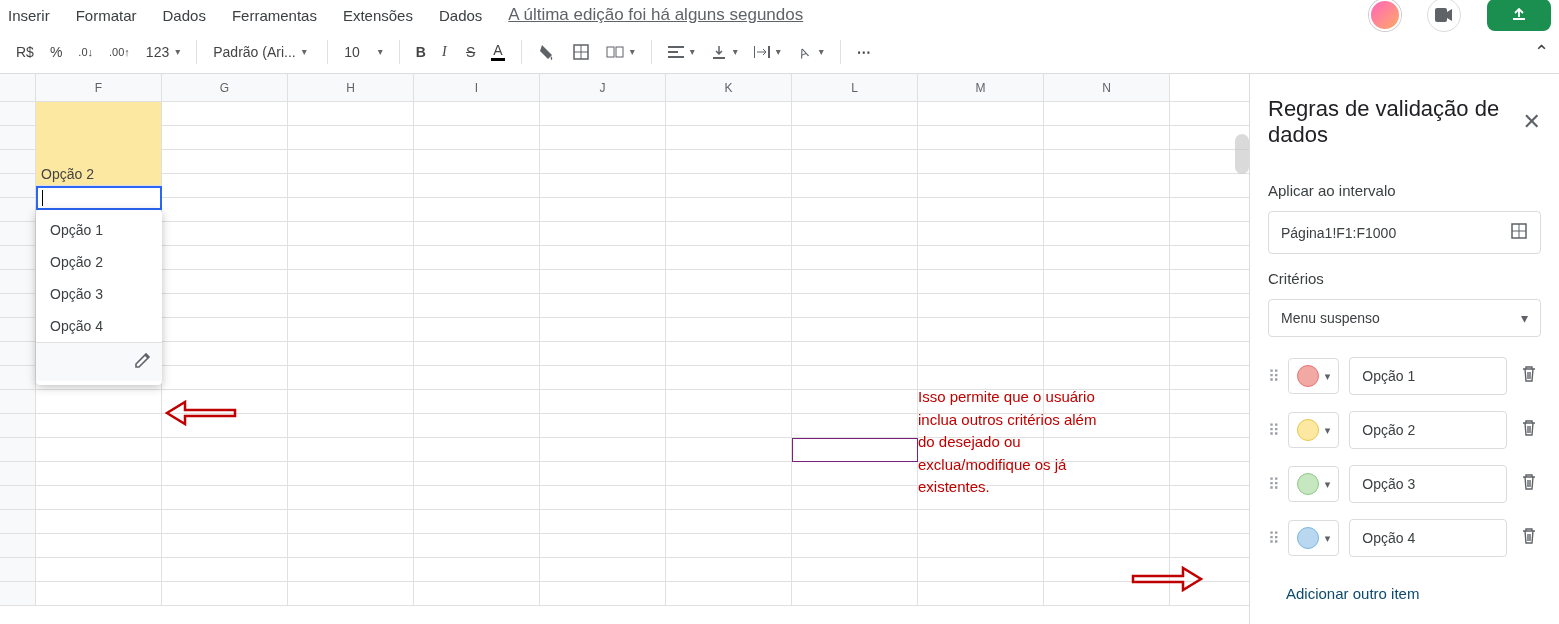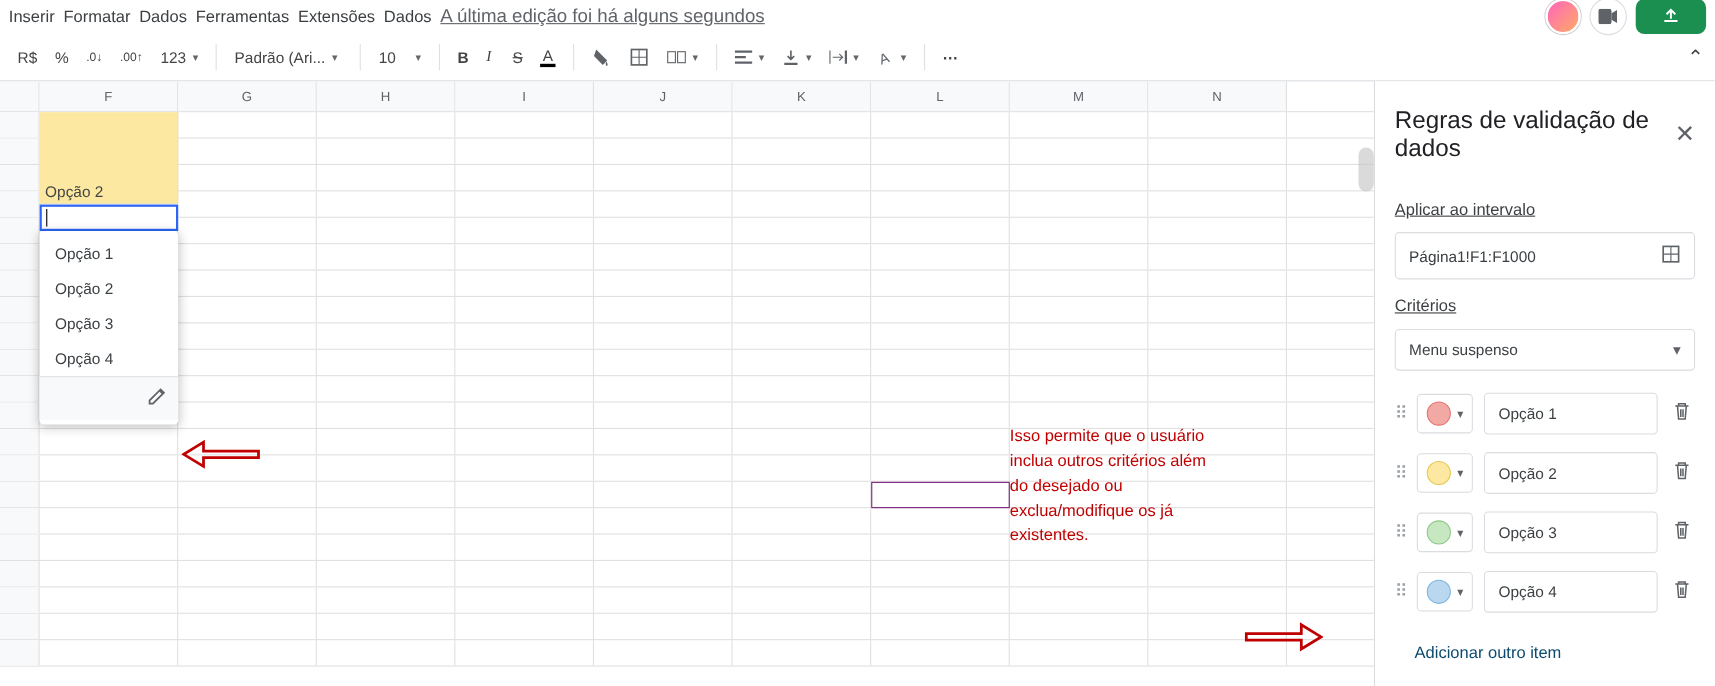--- a/index.html
+++ b/index.html
@@ -1,18 +1,18 @@
 <!DOCTYPE html>
 <html><head>
 <meta charset="utf-8">
 <style>
   * { box-sizing: border-box; margin: 0; padding: 0; font-family: Arial, sans-serif; }
   body { background: #fff; overflow: hidden; width: 1559px; height: 624px; position: relative; }
 
-  .menubar { display: flex; align-items: center; height: 30px; padding: 0 8px; gap: 8px; font-size: 15px; color: #3c4043; }
+  .menubar { display: flex; align-items: center; height: 30px; padding: 0 8px; gap: 26px; font-size: 15px; color: #3c4043; }
   .menubar .mi { cursor: pointer; }
   .menubar .edit-info { color: #5f6368; text-decoration: underline; font-size: 17px; }
   .menubar .spacer { flex: 1; }
   .avatar-circle { width: 32px; height: 32px; border-radius: 50%; background: linear-gradient(135deg,#f6b,#fa6); border:2px solid #fff; box-shadow:0 0 0 1px #ccc;}
   .share-btn { background: #1a8f4f; color: #fff; border-radius: 8px; padding: 8px 24px; font-size: 14px; font-weight:500; display:flex; align-items:center; gap:8px;}
 
   .toolbar { display: flex; align-items: center; height: 44px; padding: 0 10px; border-bottom: 1px solid #dadce0; gap: 4px; font-size: 14px; color: #444;}
   .toolbar .tb { padding: 4px 6px; border-radius:4px; min-width:20px; text-align:center; display:flex; align-items:center; gap:4px; cursor:pointer;}
   .toolbar .sep { width:1px; height:24px; background:#e0e0e0; margin:0 6px;}
   .toolbar .caret { font-size:10px; color:#666; margin-left:2px;}
@@ -40,21 +40,21 @@
   .dropdown-menu .edit-row { border-top:1px solid #e0e0e0; padding:8px 10px; display:flex; justify-content:flex-end; background:#f8f9fa;}
   .pencil { color:#5f6368;}
 
   .annotation { position:absolute; font-size:15px; color:#c00000; line-height:1.5;}
   .arrow-red { position:absolute; }
   .purple-box { position:absolute; border:1.5px solid #7a1f7a; background:transparent;}
 
   .panel-title { display:flex; justify-content:space-between; align-items:center; padding:22px 0 18px;}
   .panel-title h2 { font-size:22px; font-weight:400; color:#202124;}
   .panel-close { font-size:22px; color:#5f6368; cursor:pointer;}
-  .panel-label { font-size:15px; color:#3c4043; margin:16px 0 12px;text-decoration:underline;}
+  .panel-label { font-size:15px; color:#3c4043; margin:16px 0 12px;}
 
   .range-input { display:flex; align-items:center; border:1px solid #dadce0; border-radius:4px; padding:10px 12px; font-size:14px; color:#3c4043; justify-content:space-between; margin-bottom:8px;}
   .range-input .grid-icon { color:#5f6368;}
 
   .criteria-select { display:flex; align-items:center; justify-content:space-between; border:1px solid #dadce0; border-radius:4px; padding:10px 12px; font-size:14px; color:#3c4043; margin-bottom:20px; cursor:pointer;}
 
   .option-row { display:flex; align-items:center; gap:10px; margin-bottom:16px;}
   .drag-handle { color:#9aa0a6; font-size:16px; cursor:grab; letter-spacing:-2px;}
   .color-chip-wrap { border:1px solid #dadce0; border-radius:4px; padding:6px 8px; display:flex; align-items:center; gap:6px;}
   .color-chip { width:22px; height:22px; border-radius:50%;}

